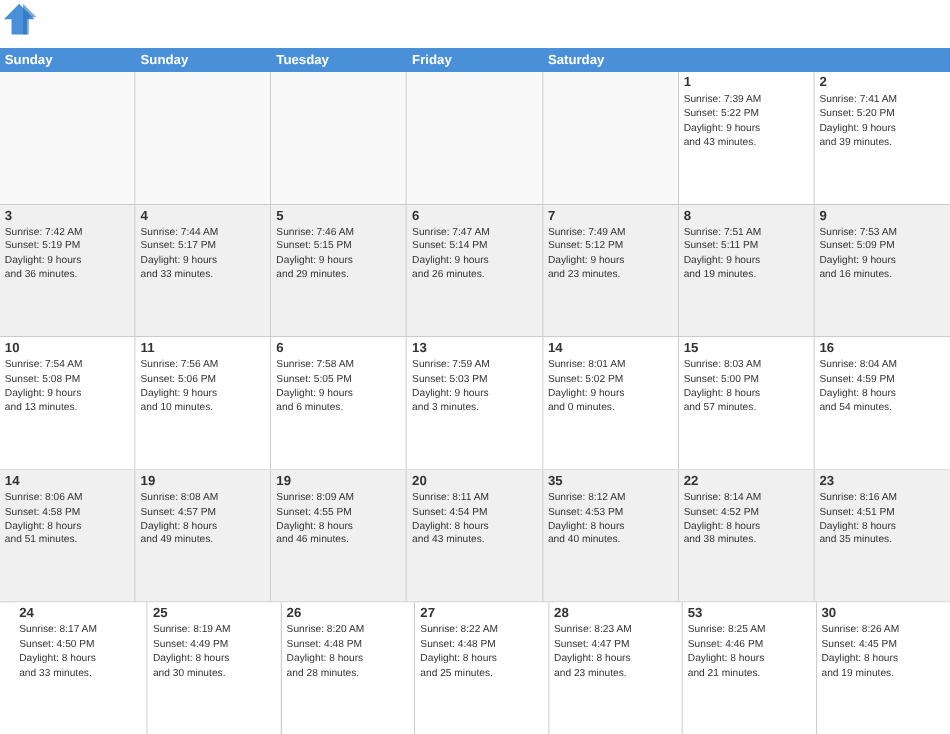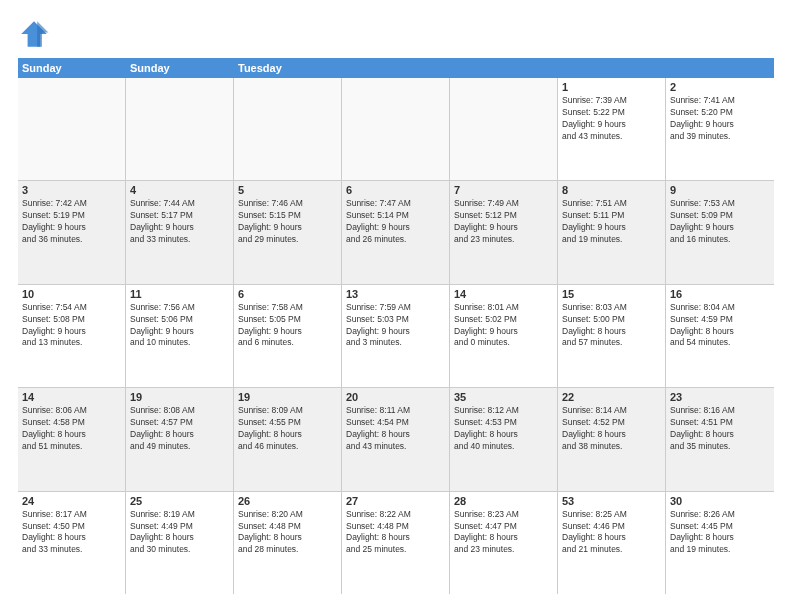--- a/index.html
+++ b/index.html
@@ -8,21 +8,21 @@
       background: #fff;
       width: 792px;
       height: 612px;
       overflow: hidden;
     }
     .page {
       width: 792px;
       height: 612px;
       display: flex;
       flex-direction: column;
-      padding: 18px;
+      padding: 0;
     }
     .header {
       display: flex;
       justify-content: space-between;
       align-items: flex-start;
       margin-bottom: 8px;
     }
     .logo {
       display: flex;
       align-items: center;
@@ -67,20 +67,21 @@
       flex-direction: column;
     }
     .cal-row {
       display: grid;
       grid-template-columns: repeat(7, 1fr);
       flex: 1;
       border-bottom: 1px solid #ccc;
     }
     .cal-row:last-child {
       border-bottom: none;
+      margin-left: 12px;
     }
     .cal-cell {
       border-right: 1px solid #ccc;
       padding: 3px 4px;
       font-size: 9px;
       color: #333;
       vertical-align: top;
       background: #fff;
     }
     .cal-cell:last-child {
@@ -125,20 +126,22 @@
       <div class="month-title"></div>
       <div class="subtitle"></div>
     </div>
   </div>
 
   <div class="calendar">
     <div class="cal-header">
     <div class="cal-header-cell">Sunday</div>
         <div class="cal-header-cell">Sunday</div>
         <div class="cal-header-cell">Tuesday</div>
+        <div class="cal-header-cell">Friday</div>
+        <div class="cal-header-cell">Saturday</div>
       </div>
     <div class="cal-body">
     <div class="cal-row">
           <div class="cal-cell empty"></div>
           <div class="cal-cell empty"></div>
           <div class="cal-cell empty"></div>
           <div class="cal-cell empty"></div>
           <div class="cal-cell empty"></div>
           <div class="cal-cell">
             <span class="day-num">1</span>

